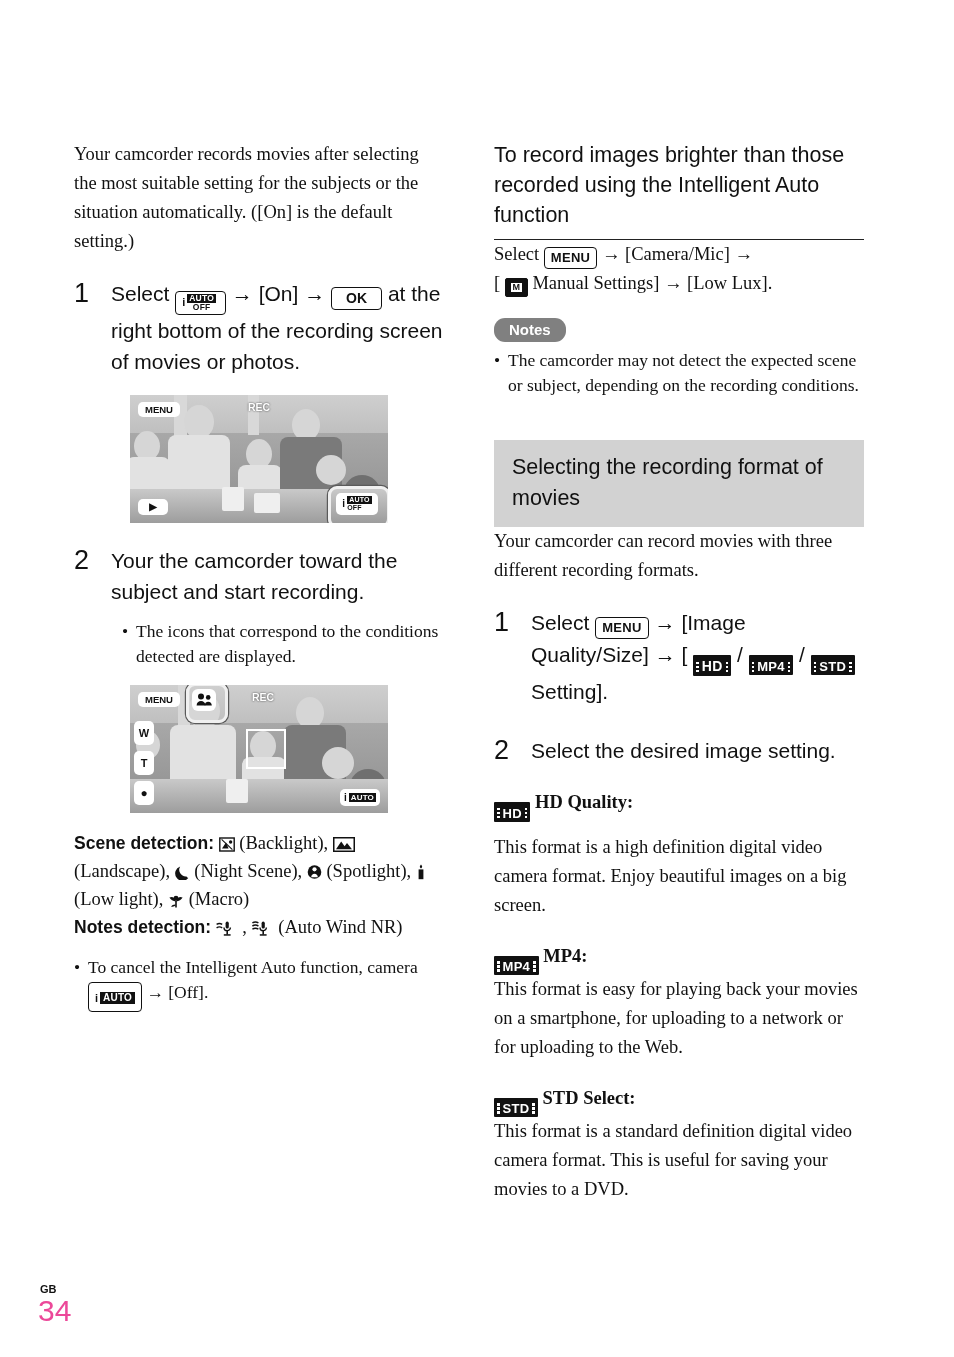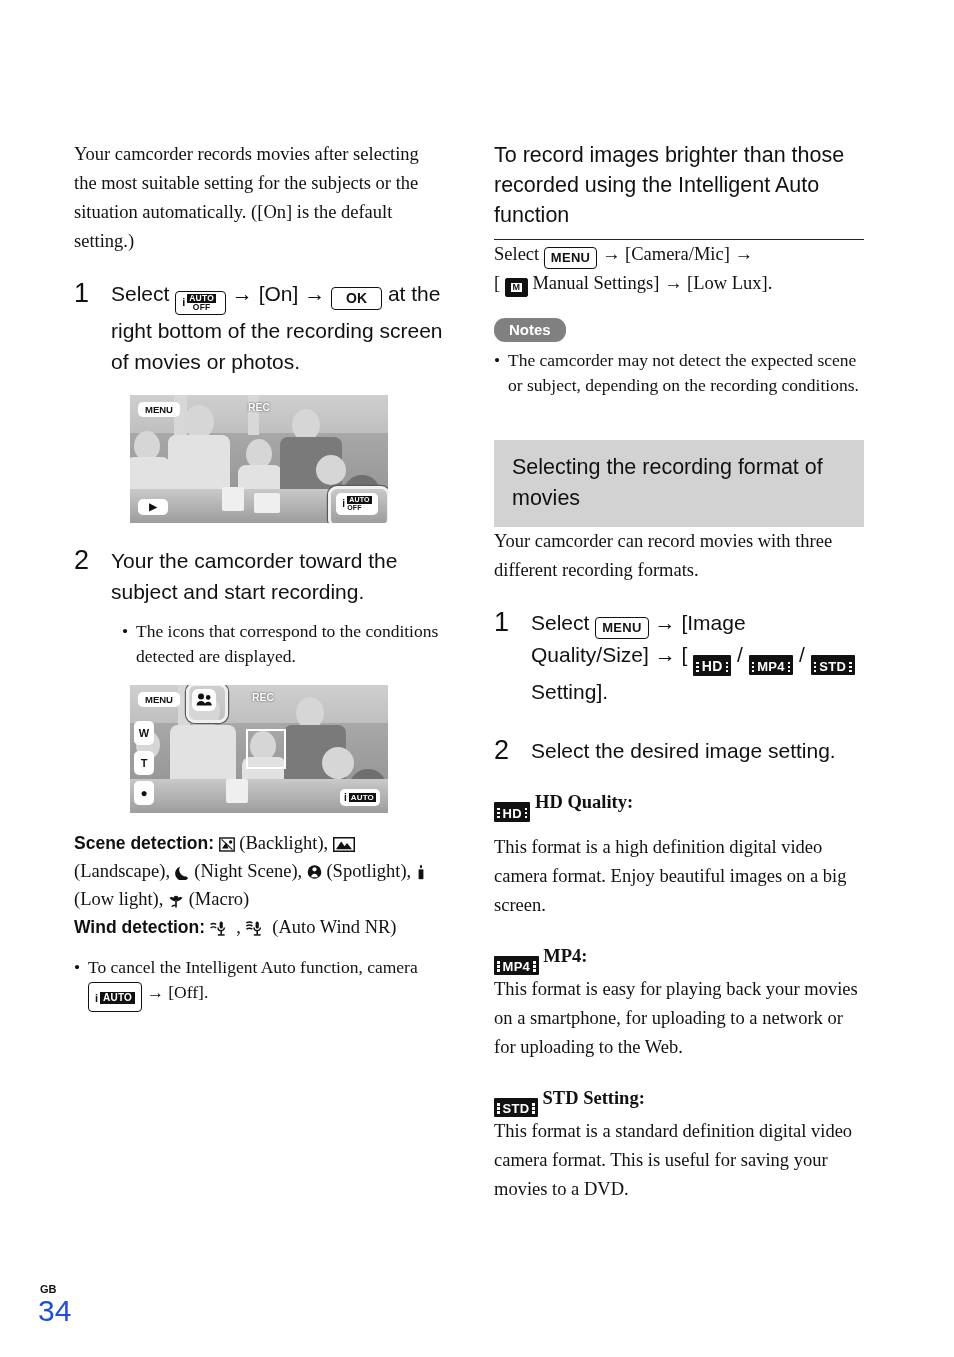--- a/index.html
+++ b/index.html
@@ -213,21 +213,21 @@
 
   
   .footer{position:absolute;left:38px;bottom:30px;}
   .footer .gb{
     font-family:"Liberation Sans", sans-serif;
     font-size:11px;line-height:11px;font-weight:700;color:#111;
     margin-left:2px;
   }
   .footer .pg{
     font-family:"Liberation Sans", sans-serif;
-    font-size:30px;line-height:32px;font-weight:400;color:#1d4ed8;
+    font-size:30px;line-height:32px;font-weight:400;color:#ec4899;
   }
 </style>
 </head>
 <body>
 
 <div class="page">
 
   <div class="col col-left">
 
 
@@ -402,21 +402,21 @@
               <path d="M8 9.4 Q12.6 9 14.6 5.6 Q11.4 3.8 8.8 6.6z" fill="#111"></path>
               <path d="M7.2 9 L7.2 15.4 L8.8 15.4 L8.8 9z" fill="#111"></path>
               <path d="M7.6 12.4 Q4.4 12.2 3 14.4 Q5.6 15.2 7.6 13.6z" fill="#111"></path>
             </svg>
         </span>
         <span>(Macro)</span>
       </div>
 
 
       <div>
-        <b>Wind detection:</b>
+        <b>Notes detection:</b>
         <span class="dicon">
           <svg width="22" height="16" viewBox="0 0 22 16">
               <path d="M0.6 4.4 Q3.4 2.6 6.2 4.4" stroke="#111" stroke-width="1.4" fill="none"></path>
               <path d="M0.6 7.8 Q3.4 6 6.2 7.8" stroke="#111" stroke-width="1.4" fill="none"></path>
               <rect x="9.6" y="1.6" width="3.2" height="7" rx="1.6" fill="#111"></rect>
               <path d="M8 7.4 a3.2 3.2 0 0 0 6.4 0" stroke="#111" stroke-width="1.4" fill="none"></path>
               <rect x="10.4" y="10.6" width="1.6" height="4" fill="#111"></rect>
               <rect x="7.8" y="14.2" width="6.8" height="1.5" fill="#111"></rect>
             </svg>
         </span>
@@ -608,21 +608,21 @@
                 <i></i>
               </span>
             <span class="lbl">STD</span>
             <span class="holes">
                 <i></i>
                 <i></i>
                 <i></i>
               </span>
           </span>
         </span>
-        <b>STD Setting:</b>
+        <b>STD Select:</b>
       </div>
       <div class="body" style="margin-top:0;">This format is a standard definition digital video camera format. This is useful for saving your movies to a DVD.</div>
     </div>
   </div>
 
   <div class="footer">
     <div class="gb">GB</div>
     <div class="pg">34</div>
   </div>
 

